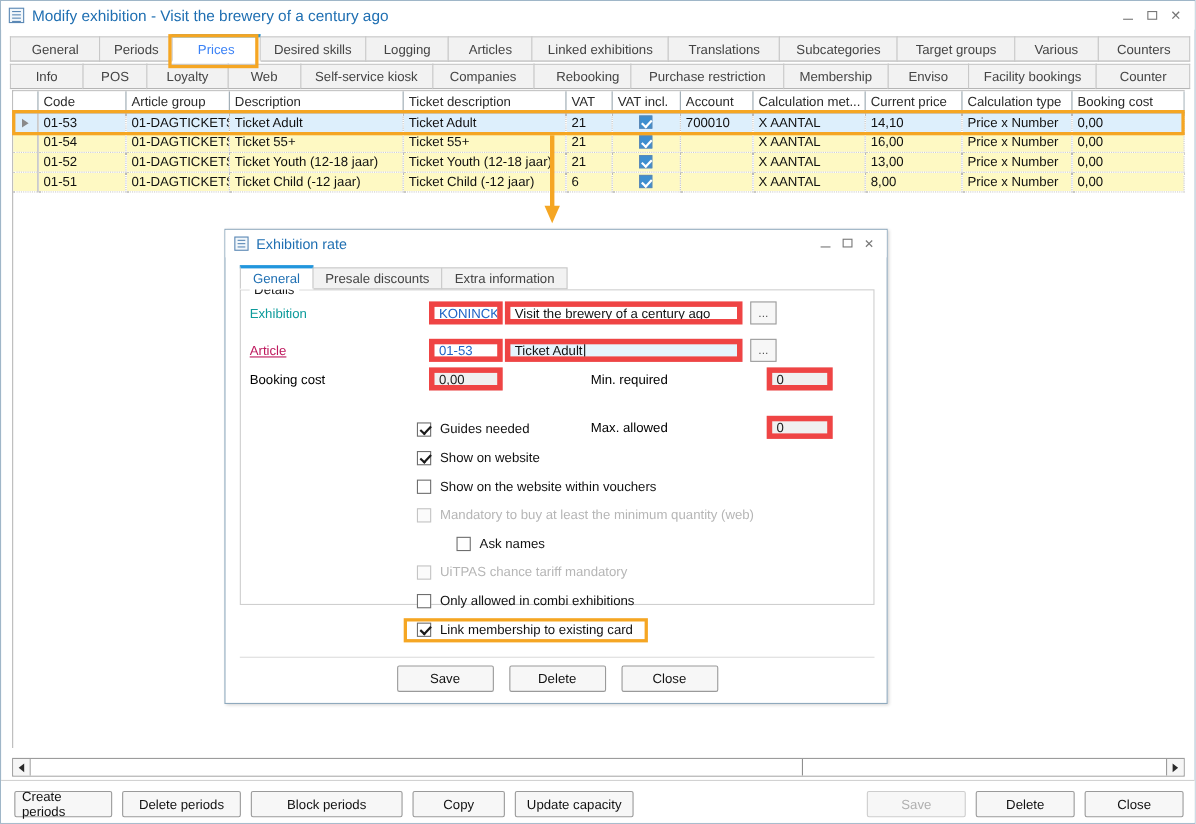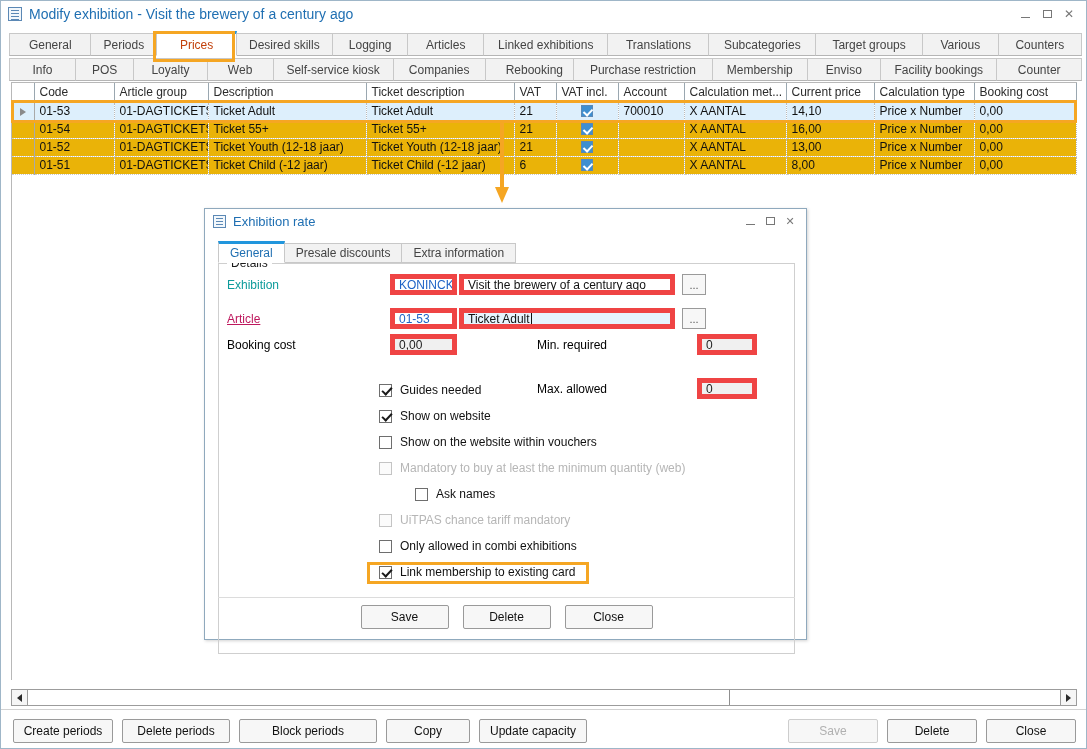--- a/index.html
+++ b/index.html
@@ -59,21 +59,21 @@
     margin-right: -1px;
     display: flex; align-items: center; justify-content: center;
     color: #444; font-size: 12px; white-space: nowrap;
     padding: 0 10px;
     cursor: default;
   }
   .tab.active {
     background: #ffffff;
     border-top: 3px solid #2196dd;
     border-bottom: 1px solid #ffffff;
-    color: #c2410c;
+    color: #3b82f6;
     height: 25px;
     position: relative; z-index: 3;
   }
   .tabrow2 { margin-top: 1px; }
 
   
   .hl {
     position: absolute;
     border: 3px solid #f5a623;
     pointer-events: none;
@@ -107,21 +107,21 @@
     font-weight: normal; font-size: 12px; color: #2b2b2b;
     text-align: left; padding: 0 0 0 5px; white-space: nowrap; overflow: hidden;
   }
   #grid th.selcol { border-right: 1px solid #9aa7b0; }
   #grid td {
     height: 18px; font-size: 12px; color: #111;
     border-right: 1px dotted #b9b9b9; border-bottom: 1px dotted #c9c9c9;
     padding: 0 0 0 5px; white-space: nowrap; overflow: hidden;
   }
   #grid tr.selected td { background: #ddeffc; }
-  #grid tr.alt td { background: #eab308; }
+  #grid tr.alt td { background: #fef9c3; }
   #grid td.selcol {
     background: #fbfbfb; border-right: 1px solid #a9a9a9; padding: 0; text-align: center;
   }
   #grid tr.selected td.selcol { background: #ddeffc; }
   .rowarrow {
     display: inline-block; width: 0; height: 0; margin-top: 5px;
     border-top: 4px solid transparent; border-bottom: 4px solid transparent;
     border-left: 6px solid #8a8a8a;
   }
   .cbx {
@@ -191,21 +191,21 @@
   .dtab {
     height: 20px; background: #f2f2f2; border: 1px solid #c8c8c8;
     margin-right: -1px; display: flex; align-items: center; justify-content: center;
     padding: 0 11px; font-size: 12px; color: #444; white-space: nowrap; cursor: default;
   }
   .dtab.active {
     background: #ffffff; border-top: 3px solid #2196dd; border-bottom: 1px solid #ffffff;
     color: #1f6fb2; height: 22px; position: relative; z-index: 3;
   }
   #details-box {
-    position: absolute; left: 0px; top: 21px; width: 577px; height: 391px;
+    position: absolute; left: 0px; top: 21px; width: 577px; height: 287px;
     border: 1px solid #cfcfcf;
   }
   #details-legend {
     position: absolute; left: 8px; top: -8px; background: #ffffff; padding: 0 4px;
     font-size: 12px; color: #1a1a1a;
   }
   .frow { position: absolute; display: flex; align-items: center; }
   .flabel { font-size: 12px; white-space: nowrap; }
   .flabel.teal { color: #0d9b9b; }
   .flabel.req { color: #be185d; text-decoration: underline; }
@@ -424,21 +424,21 @@
       </div>
     <div id="hthumb"></div>
     <div id="htrack"></div>
     <div class="sbtn right">
         <span class="tri-r"></span>
       </div>
   </div>
 
   <div id="footer">
     <div id="footer-left">
-        <div class="btn" style="width: 100px;">Create periods</div>
+        <div class="btn" style="width: 89px;">Create periods</div>
         <div class="btn" style="width: 108px;">Delete periods</div>
         <div class="btn" style="width: 138px;">Block periods</div>
         <div class="btn" style="width: 84px;">Copy</div>
         <div class="btn" style="width: 108px;">Update capacity</div>
       </div>
     <div id="footer-right">
         <div class="btn disabled" style="width: 90px;">Save</div>
         <div class="btn" style="width: 90px;">Delete</div>
         <div class="btn" style="width: 90px;">Close</div>
       </div>

